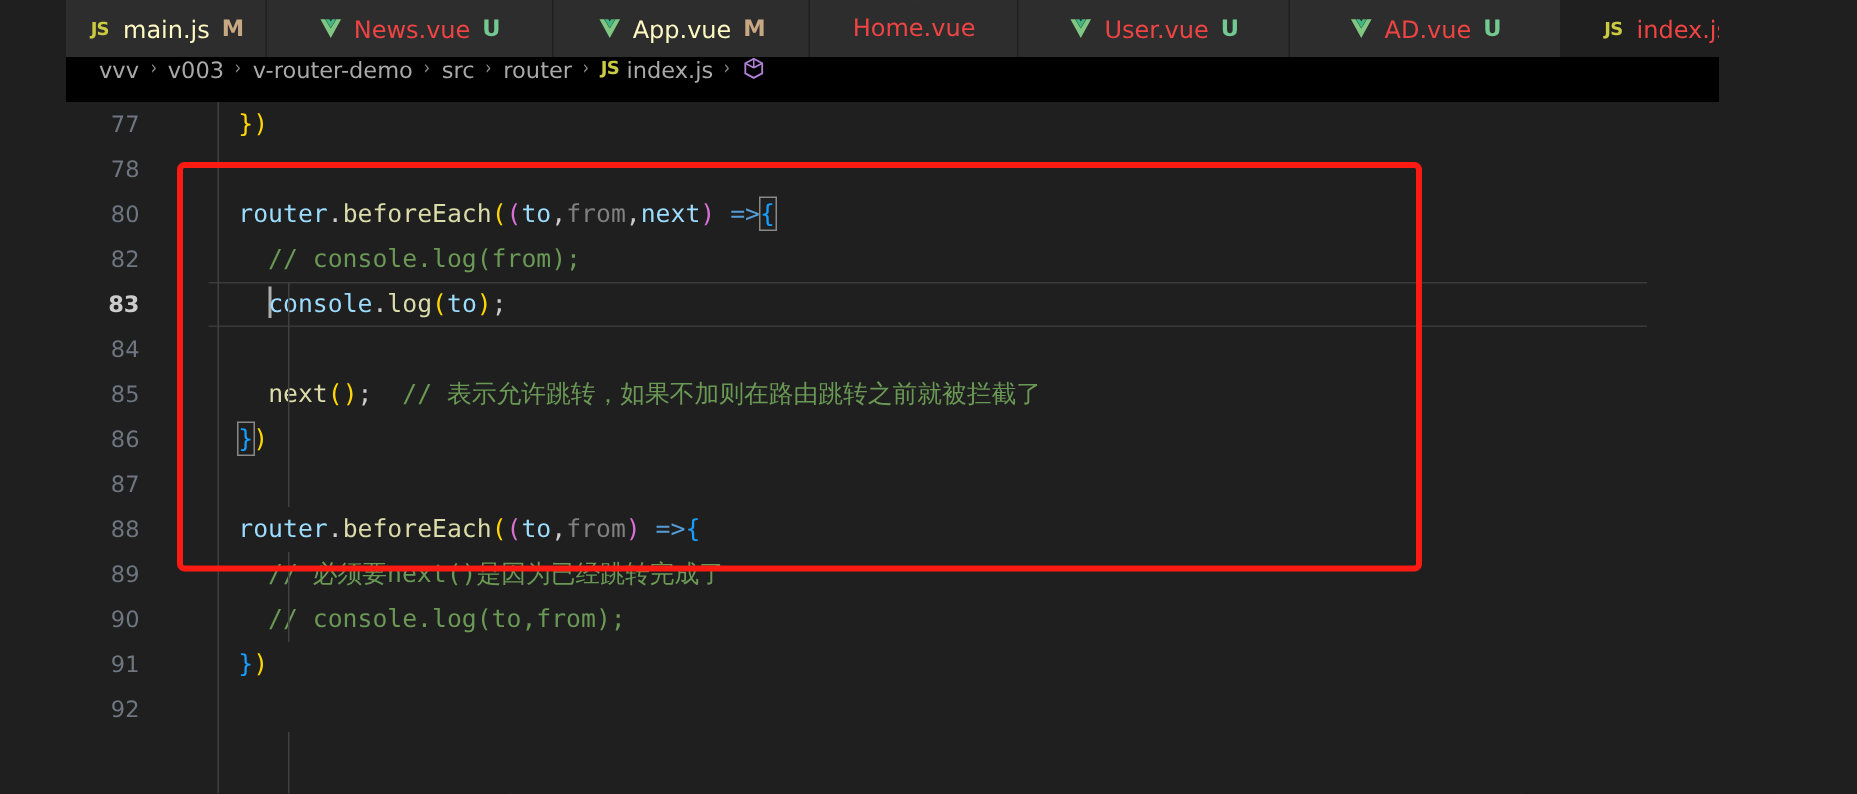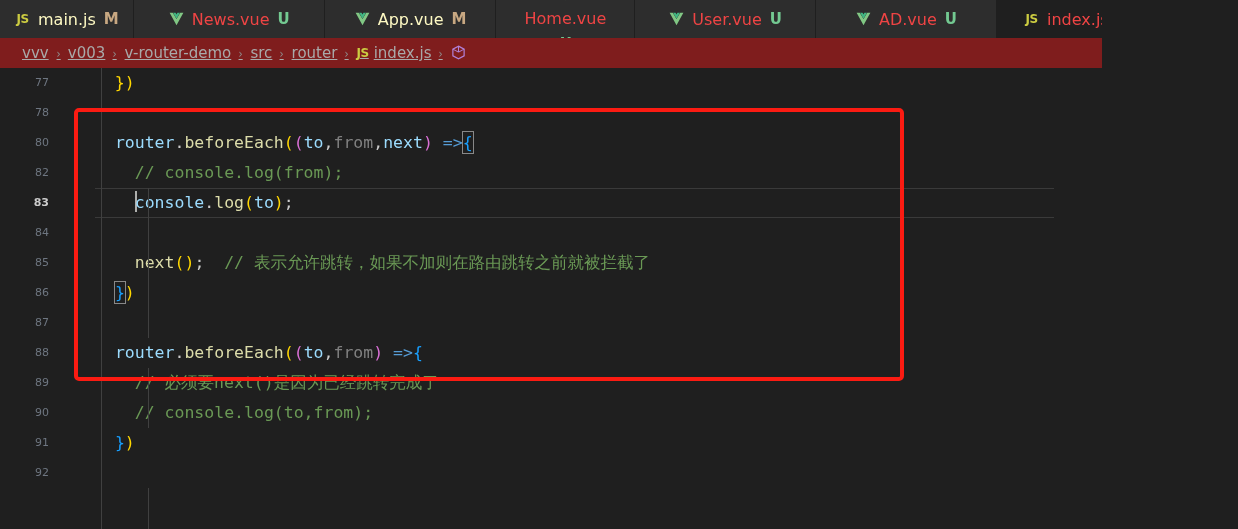--- a/index.html
+++ b/index.html
@@ -12,20 +12,21 @@
     height: 529px;
     overflow: hidden;
     font-family: "DejaVu Sans", sans-serif;
     -webkit-font-smoothing: antialiased;
   }
   #app {
     position: relative;
     width: 1102px;
     height: 529px;
     background: #1f1f1f;
+    margin-left: 44px;
   }
 
   
   .tabbar {
     display: flex;
     height: 38px;
     background: #181818;
     overflow: hidden;
   }
   .tab {
@@ -76,30 +77,29 @@
     color: #cccccc;
     font-size: 15px;
     line-height: 1;
     width: 16px;
     text-align: center;
   }
 
   
   .breadcrumb {
     height: 30px;
-    background: #7f1d1d;
+    background: #000000;
     display: flex;
-    align-items: center;
+    align-items: flex-start;
     padding-left: 22px;
     gap: 0px;
     font-size: 15px;
     color: #a9a9a9;
     white-space: nowrap;
     border-bottom: none;
-    text-decoration: underline;
   }
   .crumb { color: #a9a9a9; }
   .crumb-sep {
     color: #8f8f8f;
     margin: 0 7px;
     font-size: 13px;
     transform: scaleX(0.8);
     display: inline-block;
   }
   .crumb-ico {
@@ -129,21 +129,21 @@
     align-items: center;
     white-space: pre;
   }
   .lineno {
     width: 72px;
     flex: 0 0 72px;
     text-align: right;
     padding-right: 23px;
     box-sizing: border-box;
     color: #6e7681;
-    font-size: 11px;
+    font-size: 15px;
     font-family: "DejaVu Sans", sans-serif;
   }
   .row.cur .lineno { color: #cccccc; font-weight: 700; }
   .code {
     flex: 1 1 auto;
     padding-left: 23px;
     position: relative;
     white-space: pre;
   }
   

